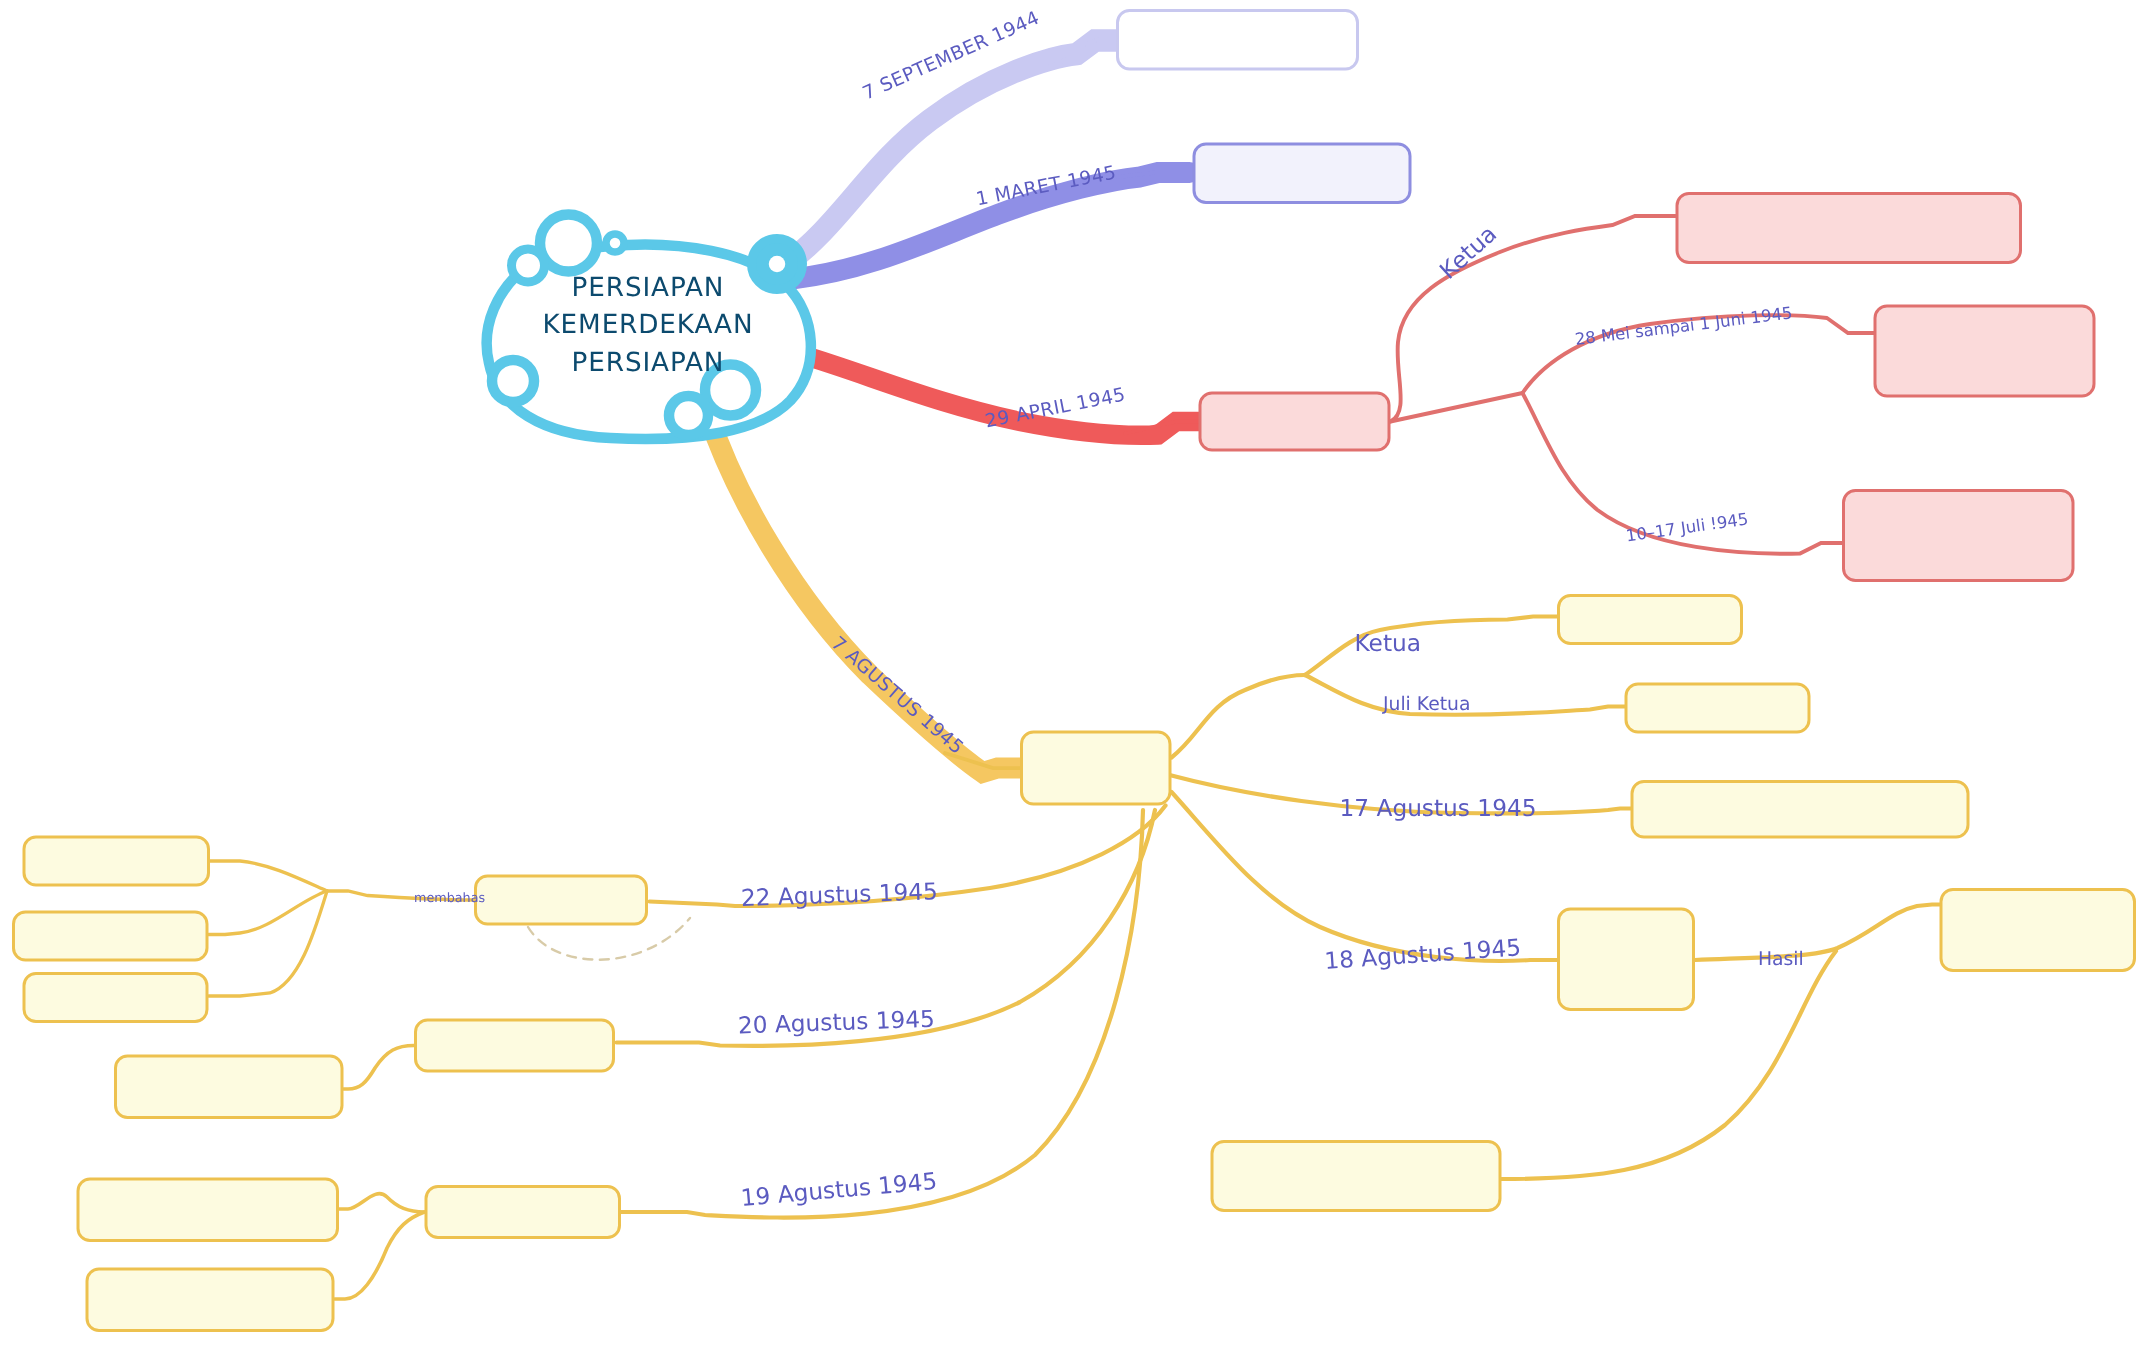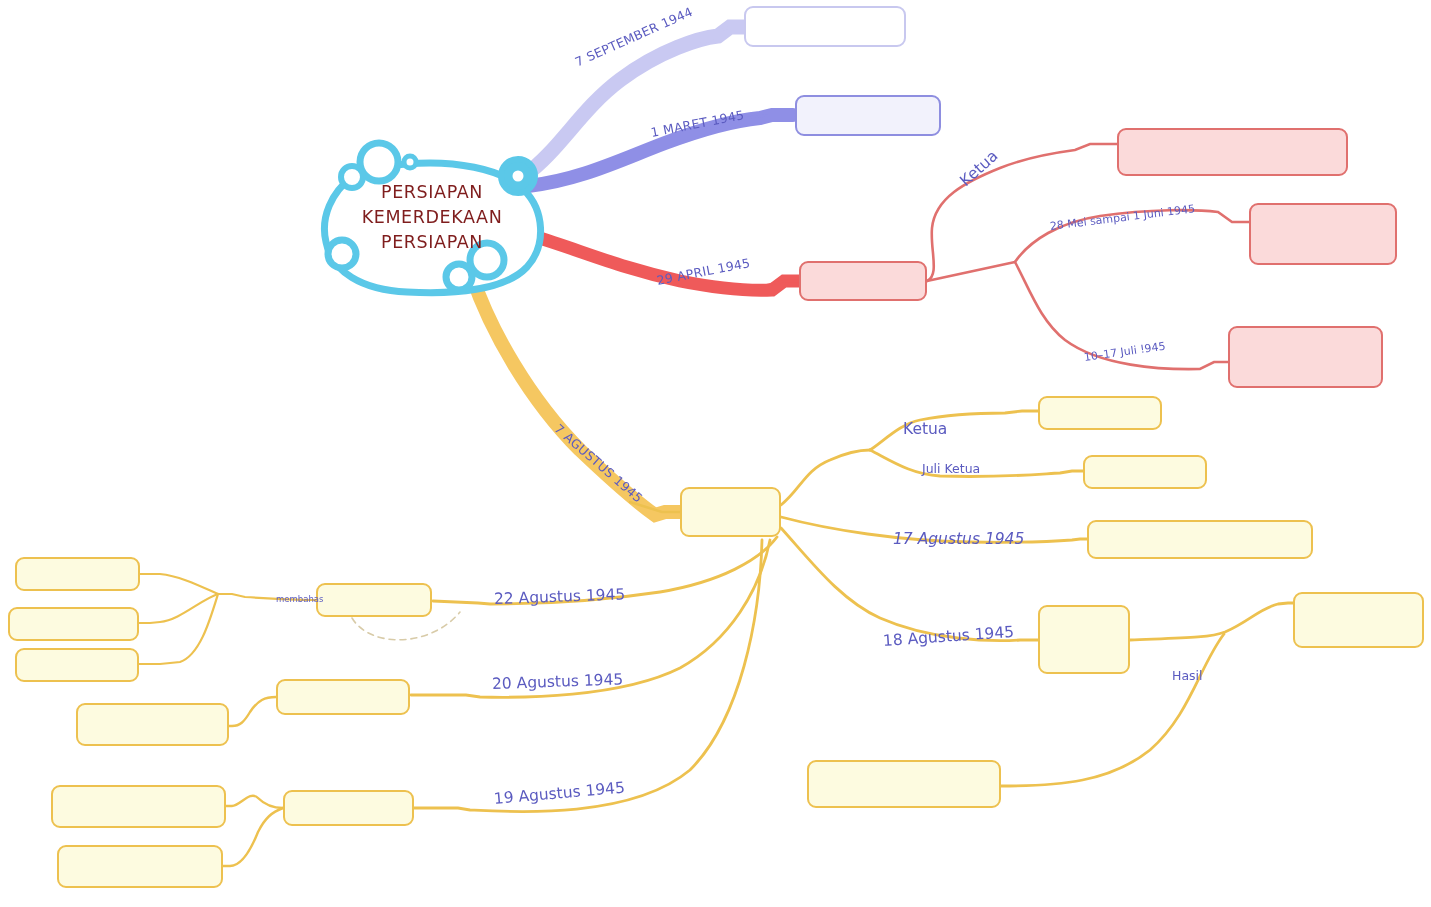--- a/index.html
+++ b/index.html
@@ -7,21 +7,21 @@
   #stage{position:relative;width:1431px;height:907px;background:#fff;}
   #svg{position:absolute;left:0;top:0;width:1431px;height:907px;}
   .lbl{position:absolute;color:#5b5bc0;font-family:"DejaVu Sans",sans-serif;white-space:nowrap;
        transform-origin:left center;line-height:1;}
   .lbl-major{font-size:15.5px;}
   .lbl-mid{font-size:12.5px;}
   .lbl-small{font-size:11px;}
   .lbl-tiny{font-size:8.5px;}
   .lbl-caps{font-size:12.5px;letter-spacing:.3px;}
   .center-text{position:absolute;left:352px;top:180px;width:160px;text-align:center;
-       color:#7f1d1d;font-size:17.5px;line-height:1.42;letter-spacing:.6px;
+       color:#0c4a6e;font-size:17.5px;line-height:1.42;letter-spacing:.6px;
        font-family:"DejaVu Sans",sans-serif;}
 </style>
 </head>
 <body>
 
 <div id="stage">
 
   <svg id="svg" viewBox="0 0 1431 907">
 
     <path d="M 524 176 C 560 150 580 110 620 80 C 660 50 700 38 718 36 L 730 27 L 745 27" fill="none" stroke="#c9c9f2" stroke-width="15" stroke-linecap="round" style="stroke-width:15"></path>
@@ -126,22 +126,22 @@
   <div id="labels-layer">
       <div class="lbl lbl-caps" style="left: 576px; top: 57px; transform: rotate(-24deg);">7 SEPTEMBER 1944</div>
       <div class="lbl lbl-caps" style="left: 651px; top: 127px; transform: rotate(-11deg);">1 MARET 1945</div>
       <div class="lbl lbl-caps" style="left: 657px; top: 275px; transform: rotate(-11deg);">29 APRIL 1945</div>
       <div class="lbl lbl-major" style="left: 963px; top: 176px; transform: rotate(-42deg);">Ketua</div>
       <div class="lbl lbl-small" style="left: 1050px; top: 221px; transform: rotate(-7deg);">28 Mei sampai 1 Juni 1945</div>
       <div class="lbl lbl-small" style="left: 1084px; top: 352px; transform: rotate(-8deg);">10–17 Juli !945</div>
       <div class="lbl lbl-caps" style="left: 556px; top: 421px; transform: rotate(41deg);">7 AGUSTUS 1945</div>
       <div class="lbl lbl-major" style="left: 903px; top: 422px; transform: rotate(0deg);">Ketua</div>
       <div class="lbl lbl-mid" style="left: 922px; top: 463px; transform: rotate(0deg);">Juli Ketua</div>
-      <div class="lbl lbl-major" style="left: 893px; top: 532px; transform: rotate(0deg); font-style: italic;">17 Agustus 1945</div>
+      <div class="lbl lbl-major" style="left: 893px; top: 532px; transform: rotate(0deg);">17 Agustus 1945</div>
       <div class="lbl lbl-major" style="left: 883px; top: 634px; transform: rotate(-4deg);">18 Agustus 1945</div>
-      <div class="lbl lbl-mid" style="left: 1172px; top: 670px; transform: rotate(0deg);">Hasil</div>
+      <div class="lbl lbl-mid" style="left: 1172px; top: 633px; transform: rotate(0deg);">Hasil</div>
       <div class="lbl lbl-tiny" style="left: 228px; top: 595px; transform: rotate(0deg); margin-left: 48px;">membahas</div>
       <div class="lbl lbl-major" style="left: 494px; top: 592px; transform: rotate(-2deg);">22 Agustus 1945</div>
       <div class="lbl lbl-major" style="left: 492px; top: 677px; transform: rotate(-2deg);">20 Agustus 1945</div>
       <div class="lbl lbl-major" style="left: 494px; top: 792px; transform: rotate(-5deg);">19 Agustus 1945</div>
     </div>
 
 </div>
 
 </body></html>

